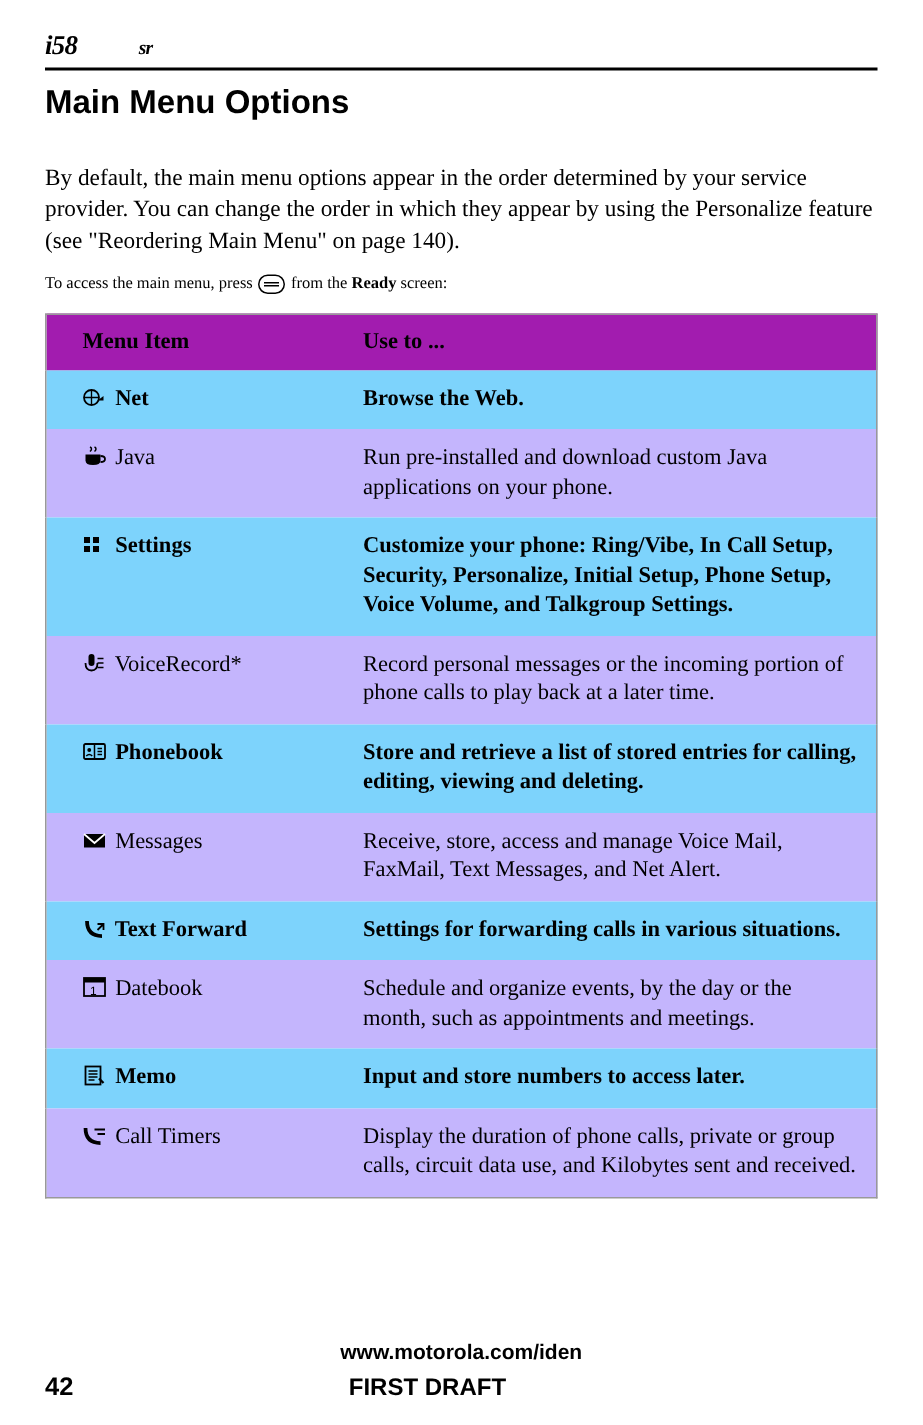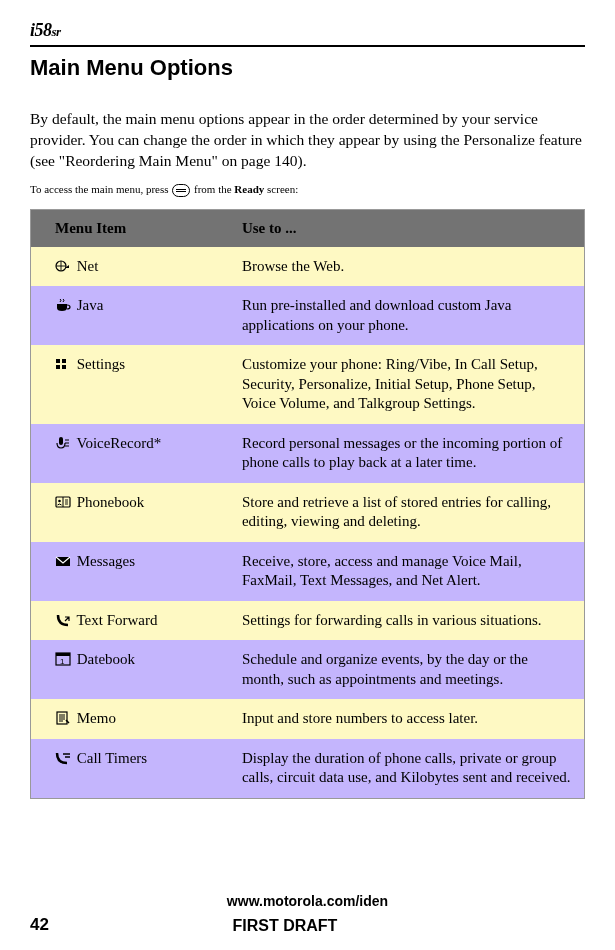--- a/index.html
+++ b/index.html
@@ -13,20 +13,21 @@
       position: relative;
     }
     .logo {
       font-style: italic;
       font-weight: bold;
       font-size: 18px;
       letter-spacing: -0.5px;
     }
     .logo-sr {
       font-size: 13px;
+      margin-left: 41px;
     }
     .hr {
       border: none;
       border-top: 2px solid #000;
       margin: 4px 0 8px 0;
     }
     .section-title {
       font-family: Arial, Helvetica, sans-serif;
       font-weight: bold;
       font-size: 22px;
@@ -66,28 +67,28 @@
       width: 100%;
       border-collapse: collapse;
       border: 1px solid #999;
       font-size: 15px;
     }
     th {
       text-align: left;
       font-family: Georgia, serif;
       font-weight: bold;
       padding: 10px 12px;
-      background: #737373;
+      background: #a21caf;
     }
     td {
       padding: 10px 12px;
       vertical-align: top;
       line-height: 1.3;
     }
-    tr.shaded td { background: #fef9c3; }
+    tr.shaded td { background: #7dd3fc; font-weight: bold; }
     tr.plain td { background: #c4b5fd; }
     .cell-menu {
       width: 36%;
       padding-left: 24px;
     }
     .cell-desc {
       width: 64%;
     }
     .ic {
       display: inline-block;

